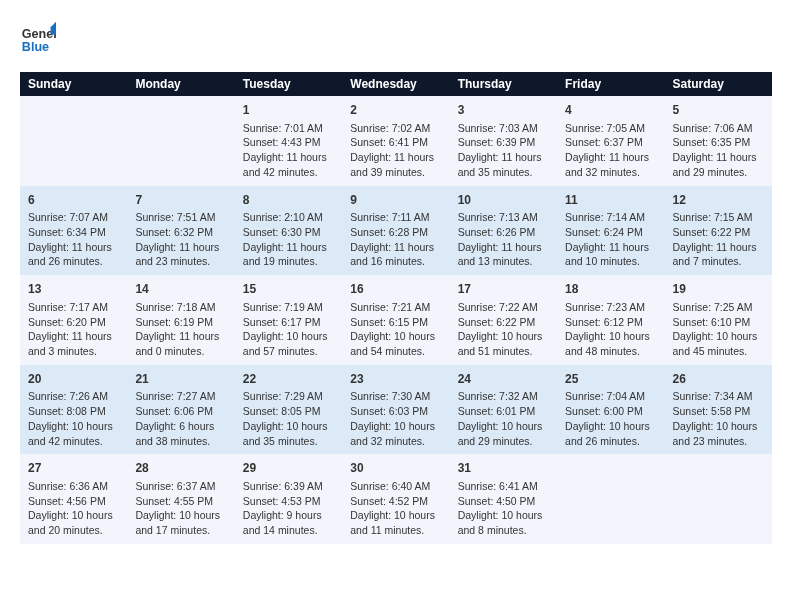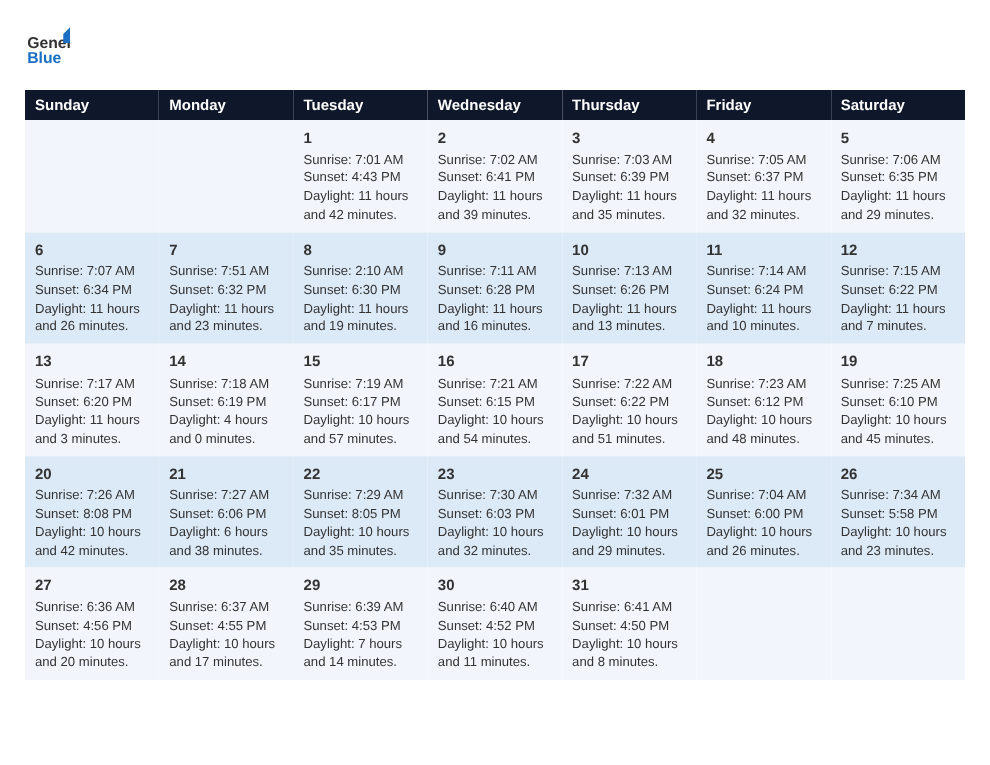--- a/index.html
+++ b/index.html
@@ -190,21 +190,21 @@
         <td>
           <div class="day-num">13</div>
           <div class="day-info">Sunrise: 7:17 AM</div>
           <div class="day-info">Sunset: 6:20 PM</div>
           <div class="day-info">Daylight: 11 hours and 3 minutes.</div>
         </td>
         <td>
           <div class="day-num">14</div>
           <div class="day-info">Sunrise: 7:18 AM</div>
           <div class="day-info">Sunset: 6:19 PM</div>
-          <div class="day-info">Daylight: 4 hours and 0 minutes.</div>
+          <div class="day-info">Daylight: 11 hours and 0 minutes.</div>
         </td>
         <td>
           <div class="day-num">15</div>
           <div class="day-info">Sunrise: 7:19 AM</div>
           <div class="day-info">Sunset: 6:17 PM</div>
           <div class="day-info">Daylight: 10 hours and 57 minutes.</div>
         </td>
         <td>
           <div class="day-num">16</div>
           <div class="day-info">Sunrise: 7:21 AM</div>
@@ -284,21 +284,21 @@
         <td>
           <div class="day-num">28</div>
           <div class="day-info">Sunrise: 6:37 AM</div>
           <div class="day-info">Sunset: 4:55 PM</div>
           <div class="day-info">Daylight: 10 hours and 17 minutes.</div>
         </td>
         <td>
           <div class="day-num">29</div>
           <div class="day-info">Sunrise: 6:39 AM</div>
           <div class="day-info">Sunset: 4:53 PM</div>
-          <div class="day-info">Daylight: 7 hours and 14 minutes.</div>
+          <div class="day-info">Daylight: 9 hours and 14 minutes.</div>
         </td>
         <td>
           <div class="day-num">30</div>
           <div class="day-info">Sunrise: 6:40 AM</div>
           <div class="day-info">Sunset: 4:52 PM</div>
           <div class="day-info">Daylight: 10 hours and 11 minutes.</div>
         </td>
         <td>
           <div class="day-num">31</div>
           <div class="day-info">Sunrise: 6:41 AM</div>

